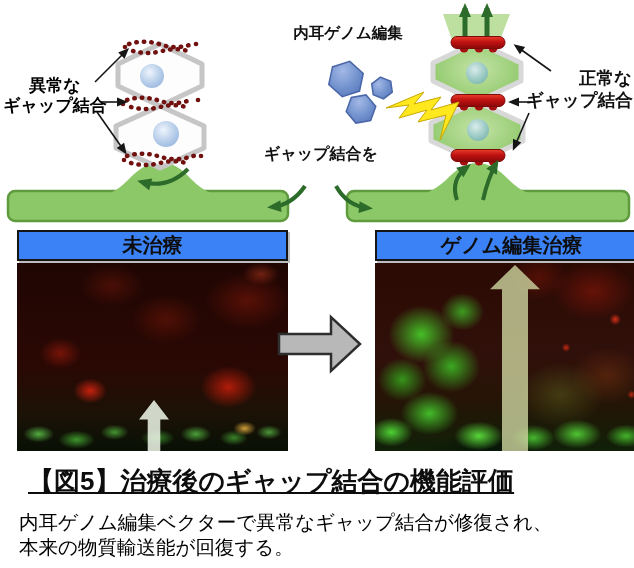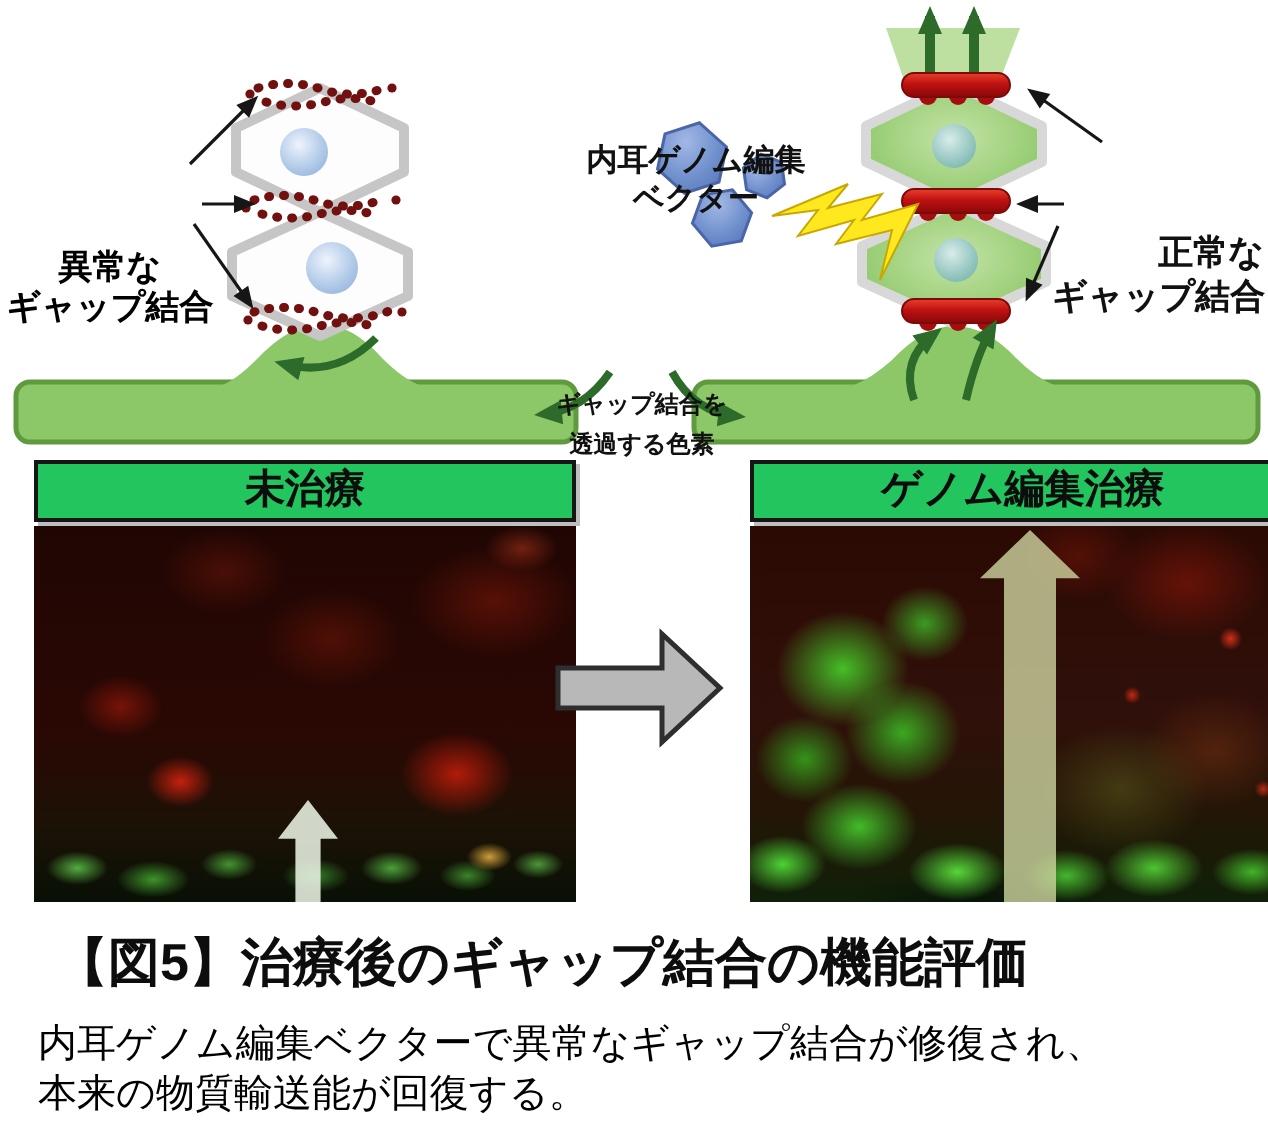--- a/index.html
+++ b/index.html
@@ -1,29 +1,29 @@
 <!DOCTYPE html>
 <html><head>
 <meta charset="utf-8">
 <style>
   html,body{margin:0;padding:0;background:#ffffff;}
   body{font-family:"Liberation Sans","DejaVu Sans",sans-serif;}
   .stage{position:relative;width:634px;height:568px;background:#ffffff;overflow:hidden;}
   .stage svg{display:block;}
   .abs{position:absolute;}
-  .lbl{position:absolute;text-align:center;font-weight:700;color:#111;margin-top:48px;}
+  .lbl{position:absolute;text-align:center;font-weight:700;color:#111;}
   .lbl span{display:block;white-space:nowrap;}
   .lbl-abnormal{left:2px;top:76px;width:106px;font-size:17px;line-height:20px;color:#000000;}
   .lbl-vector{left:280px;top:23px;width:136px;font-size:15.5px;line-height:19px;}
-  .lbl-dye{left:252px;top:144px;width:138px;font-size:12px;line-height:20px;}
+  .lbl-dye{left:252px;top:144px;width:138px;font-size:16px;line-height:20px;}
   .lbl-normal{left:526px;top:67px;width:106px;font-size:17.5px;line-height:22px;text-align:right;}
   .panel{position:absolute;top:230px;}
   .panel-left{left:17px;width:271px;}
   .panel-right{left:347px;width:273px;margin-left:28px;}
-  .panel-title{height:27px;background:#22c55e;border:2px solid #151515;
+  .panel-title{height:27px;background:#3b82f6;border:2px solid #151515;
     box-shadow:2px 2px 0 rgba(110,110,110,.45);
     font-weight:700;font-size:20px;line-height:27px;text-align:center;color:#0d0d0d;white-space:nowrap;}
   .micrograph{position:relative;height:188px;margin-top:2px;overflow:hidden;}
   .micro-left{
     background:
       radial-gradient(40px 30px at 78% 66%, rgba(200,30,10,.85), rgba(200,30,10,0) 70%),
       radial-gradient(24px 18px at 27% 68%, rgba(215,35,15,.9), rgba(215,35,15,0) 70%),
       radial-gradient(30px 22px at 16% 48%, rgba(150,25,10,.7), rgba(0,0,0,0) 70%),
       radial-gradient(50px 35px at 55% 30%, rgba(90,18,6,.8), rgba(0,0,0,0) 70%),
       radial-gradient(60px 40px at 85% 20%, rgba(110,20,8,.7), rgba(0,0,0,0) 70%),
@@ -62,21 +62,21 @@
       linear-gradient(#2c0a04, #30100a 50%, #241506 75%, #102008);
   }
   .up-arrow-small{position:absolute;left:122px;top:137px;width:30px;height:51px;
     background:rgba(233,241,228,.88);
     clip-path:polygon(50% 0,100% 38%,71% 38%,71% 100%,29% 100%,0 38%,0 38%);
     -webkit-clip-path:polygon(50% 0,100% 38%,71% 38%,71% 100%,29% 100%,29% 38%,0 38%);
     clip-path:polygon(50% 0,100% 38%,71% 38%,71% 100%,29% 100%,29% 38%,0 38%);}
   .up-arrow-tall{position:absolute;left:115px;top:2px;width:50px;height:186px;
     background:rgba(206,214,160,.8);
     clip-path:polygon(50% 0,100% 13%,76% 13%,76% 100%,24% 100%,24% 13%,0 13%);}
-  .caption-title{position:absolute;left:28px;top:464px;font-weight:700;font-size:26px;color:#0d0d0d;white-space:nowrap;}
+  .caption-title{position:absolute;left:28px;top:464px;font-weight:700;font-size:26px;color:#0d0d0d;white-space:nowrap;text-decoration:underline;}
   .caption-body{position:absolute;left:19px;top:510px;font-size:19.5px;line-height:25px;color:#000000;}
   .caption-body span{display:block;white-space:nowrap;}
 </style>
 </head>
 <body>
 
 <div class="stage">
 
   <svg class="abs" style="left:0;top:0;" width="634" height="230" viewBox="0 0 634 230">
     <defs>
@@ -200,25 +200,23 @@
       <path d="M529,113 L514,148" marker-end="url(#ahb)"></path>
     </g>
   </svg>
 
   <div class="lbl lbl-abnormal">
     <span>異常な</span>
     <span>ギャップ結合</span>
   </div>
   <div class="lbl lbl-vector">
     <span>内耳ゲノム編集</span>
-    <span>ベクター</span>
   </div>
   <div class="lbl lbl-dye">
     <span>ギャップ結合を</span>
-    <span>透過する色素</span>
   </div>
   <div class="lbl lbl-normal">
     <span>正常な</span>
     <span>ギャップ結合</span>
   </div>
 
   <div class="panel panel-left">
     <div class="panel-title">未治療</div>
     <div class="micrograph micro-left">
       <div class="up-arrow-small"></div>

